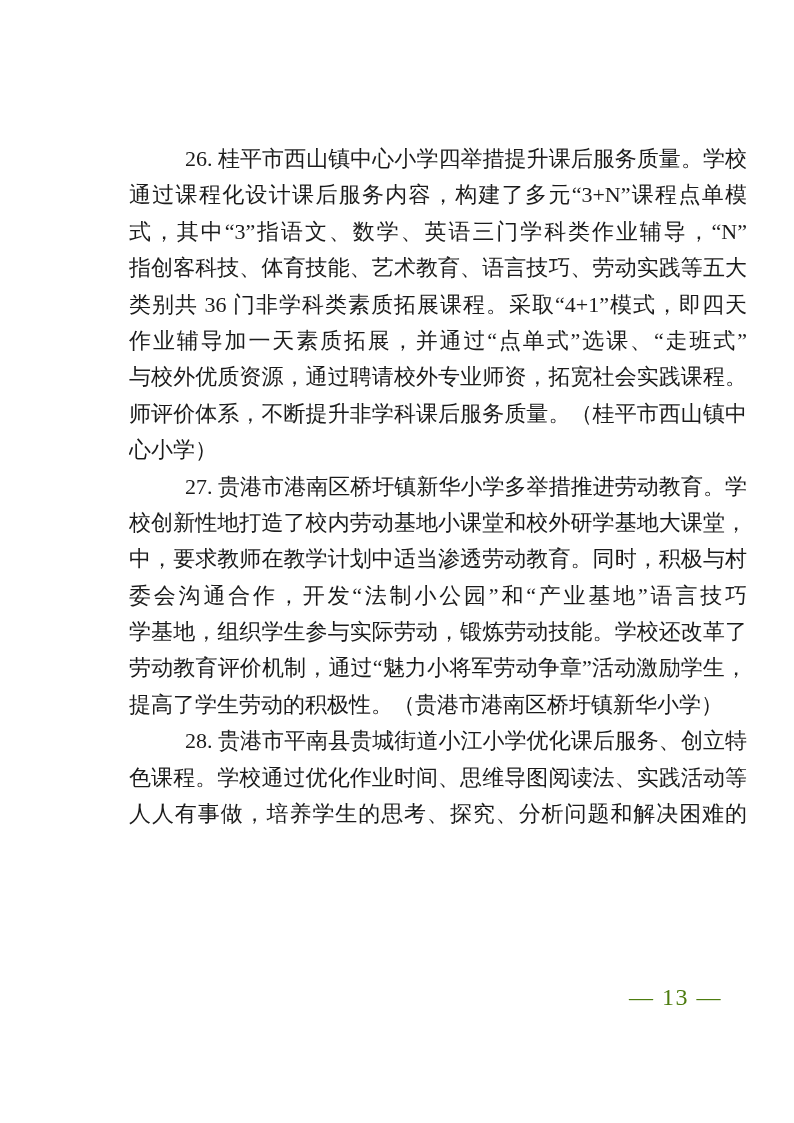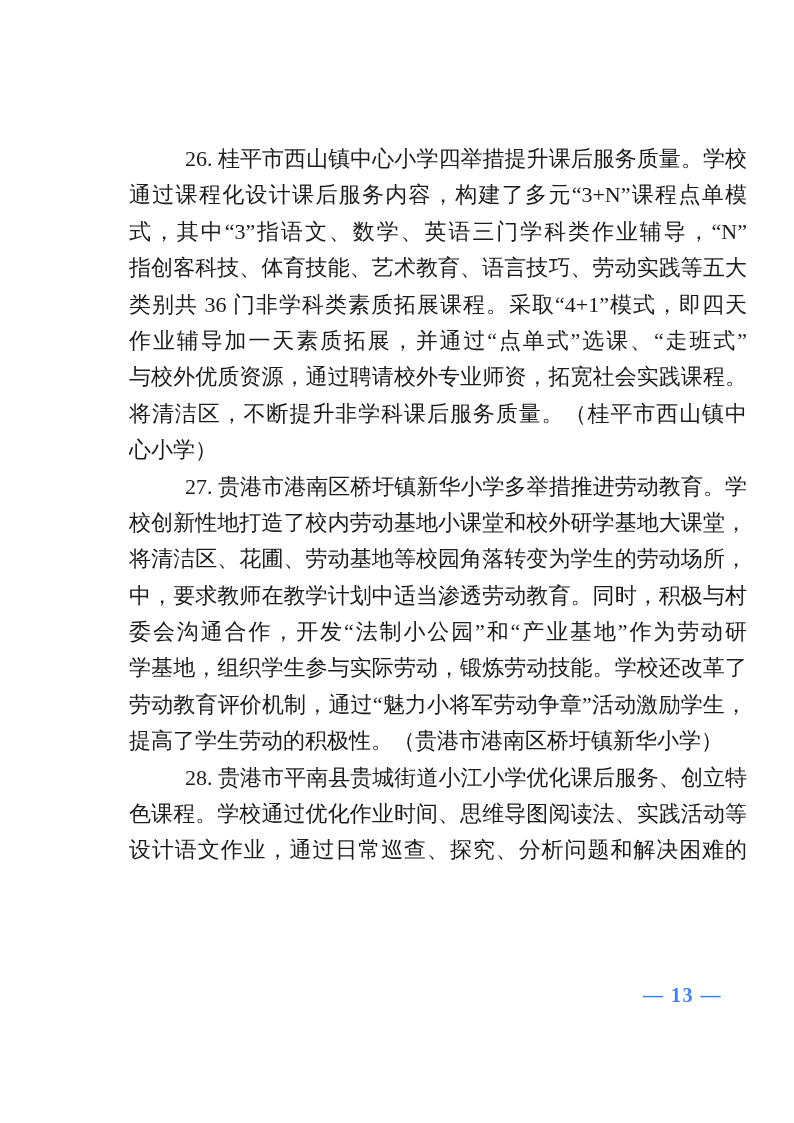--- a/index.html
+++ b/index.html
@@ -42,57 +42,55 @@
     padding-left: 56px;
   }
   .line.flush {
     text-align: center;
     text-align-last: left;
   }
   .page-number {
     position: absolute;
     top: 984px;
     right: 112px;
-    font-size: 20px;
+    font-size: 24px;
     letter-spacing: 1.5px;
-    color: #3b82f6;
-    font-weight: bold;
+    color: #4d7c0f;
   }
 </style>
 </head>
 <body>
 
 <div class="page">
   <div class="text-block">
 
     <p class="para">
       <span class="line indent">26. 桂平市西山镇中心小学四举措提升课后服务质量。学校</span>
       <span class="line">通过课程化设计课后服务内容，构建了多元“3+N”课程点单模</span>
       <span class="line">式，其中“3”指语文、数学、英语三门学科类作业辅导，“N”</span>
       <span class="line">指创客科技、体育技能、艺术教育、语言技巧、劳动实践等五大</span>
       <span class="line">类别共 36 门非学科类素质拓展课程。采取“4+1”模式，即四天</span>
       <span class="line">作业辅导加一天素质拓展，并通过“点单式”选课、“走班式”</span>
       <span class="line">与校外优质资源，通过聘请校外专业师资，拓宽社会实践课程。</span>
-      <span class="line">将清洁区，不断提升非学科课后服务质量。（桂平市西山镇中</span>
+      <span class="line">师评价体系，不断提升非学科课后服务质量。（桂平市西山镇中</span>
       <span class="line flush">心小学）</span>
     </p>
 
     <p class="para">
       <span class="line indent">27. 贵港市港南区桥圩镇新华小学多举措推进劳动教育。学</span>
       <span class="line">校创新性地打造了校内劳动基地小课堂和校外研学基地大课堂，</span>
-      <span class="line">将清洁区、花圃、劳动基地等校园角落转变为学生的劳动场所，</span>
       <span class="line">中，要求教师在教学计划中适当渗透劳动教育。同时，积极与村</span>
-      <span class="line">委会沟通合作，开发“法制小公园”和“产业基地”作为劳动研</span>
+      <span class="line">委会沟通合作，开发“法制小公园”和“产业基地”语言技巧</span>
       <span class="line">学基地，组织学生参与实际劳动，锻炼劳动技能。学校还改革了</span>
       <span class="line">劳动教育评价机制，通过“魅力小将军劳动争章”活动激励学生，</span>
       <span class="line flush">提高了学生劳动的积极性。（贵港市港南区桥圩镇新华小学）</span>
     </p>
 
     <p class="para">
       <span class="line indent">28. 贵港市平南县贵城街道小江小学优化课后服务、创立特</span>
       <span class="line">色课程。学校通过优化作业时间、思维导图阅读法、实践活动等</span>
-      <span class="line">设计语文作业，通过日常巡查、探究、分析问题和解决困难的</span>
+      <span class="line">人人有事做，培养学生的思考、探究、分析问题和解决困难的</span>
     </p>
 
   </div>
 
   <div class="page-number">— 13 —</div>
 </div>
 
 </body></html>

